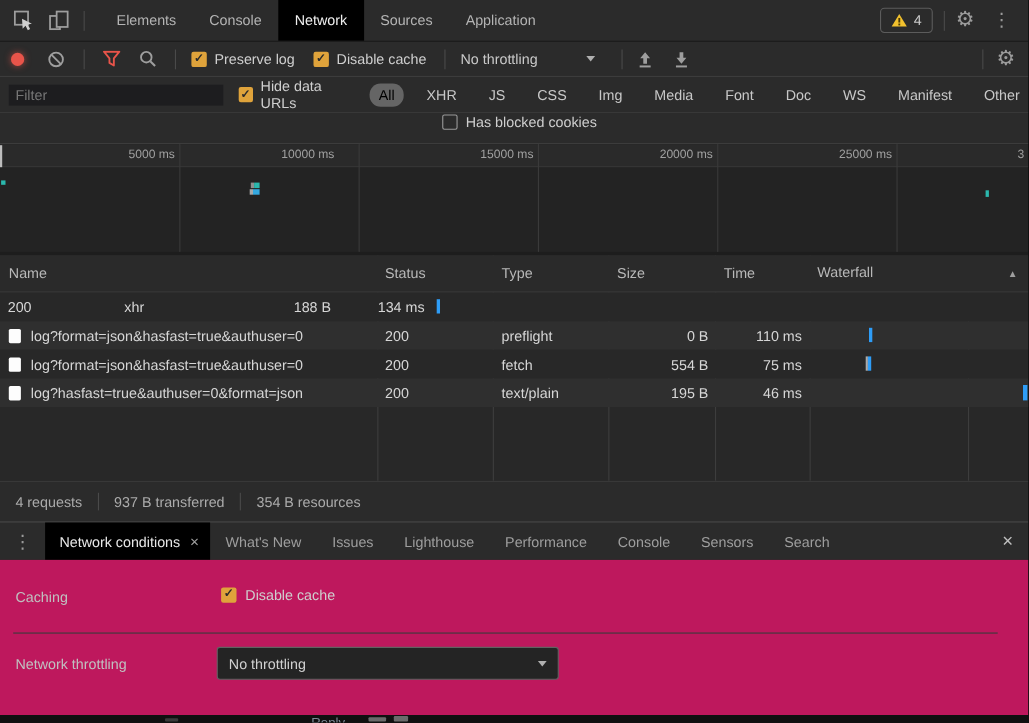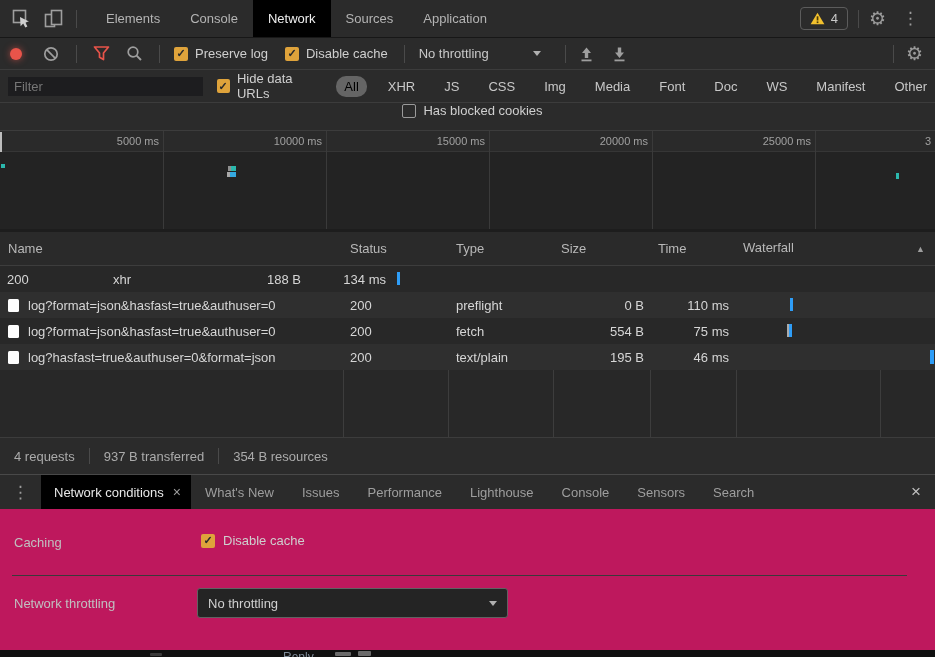--- a/index.html
+++ b/index.html
@@ -228,21 +228,21 @@
   </div>
 
   <div class="timeline">
     <div class="tl-band"></div>
     <div class="tl-grid" style="left:163px;"></div>
     <div class="tl-grid" style="left:326px;"></div>
     <div class="tl-grid" style="left:489px;"></div>
     <div class="tl-grid" style="left:652px;"></div>
     <div class="tl-grid" style="left:815px;"></div>
     <div class="tl-label" style="right:776px;">5000 ms</div>
-    <div class="tl-label" style="right:613px;">10000 ms</div>
+    <div class="tl-label" style="right:631px;">10000 ms</div>
     <div class="tl-label" style="right:450px;">15000 ms</div>
     <div class="tl-label" style="right:287px;">20000 ms</div>
     <div class="tl-label" style="right:124px;">25000 ms</div>
     <div class="tl-label" style="left:925px;">3</div>
     <div class="tl-tick"></div>
     <div class="tl-dot" style="left:1px; top:33px; width:4px; height:4px; background:#2bb8ad;"></div>
     <div class="tl-dot" style="left:228px; top:35px; width:3px; height:5px; background:#8f8f8f;"></div>
     <div class="tl-dot" style="left:231px; top:35px; width:5px; height:5px; background:#2bb8ad;"></div>
     <div class="tl-dot" style="left:227px; top:41px; width:3px; height:5px; background:#a9a9a9;"></div>
     <div class="tl-dot" style="left:230px; top:41px; width:6px; height:5px; background:#35a9e0;"></div>
@@ -330,22 +330,22 @@
   </div>
 
   <div class="drawertabs">
     <span class="kebab" style="padding:0 12px;">⋮</span>
     <div class="dtab active">
       <span>Network conditions</span>
       <span class="x">×</span>
     </div>
     <div class="dtab">What's New</div>
     <div class="dtab">Issues</div>
+    <div class="dtab">Lighthouse</div>
     <div class="dtab">Performance</div>
-    <div class="dtab">Lighthouse</div>
     <div class="dtab">Console</div>
     <div class="dtab">Sensors</div>
     <div class="dtab">Search</div>
     <span class="drawer-close">×</span>
   </div>
 
   <div class="drawerbody">
     <span class="db-label" style="top:26px;">Caching</span>
     <div class="db-cb">
       <span class="checkbox">✓</span>

